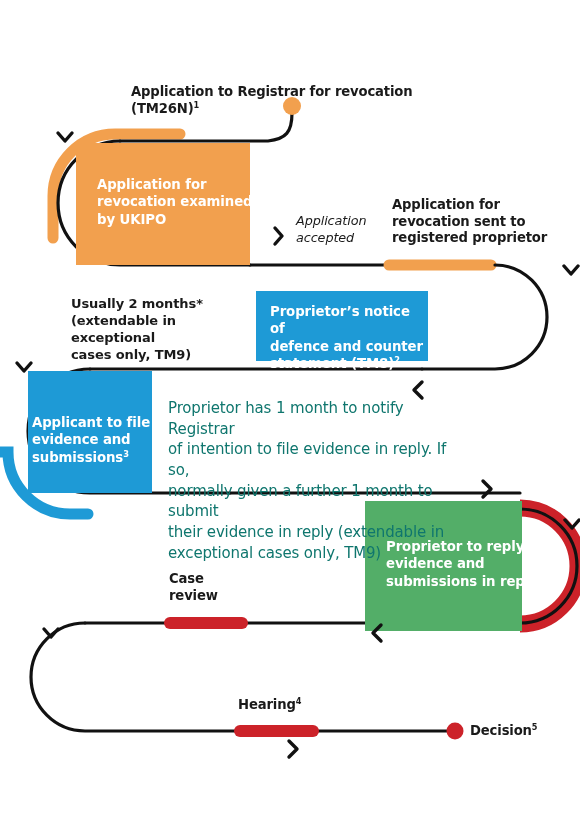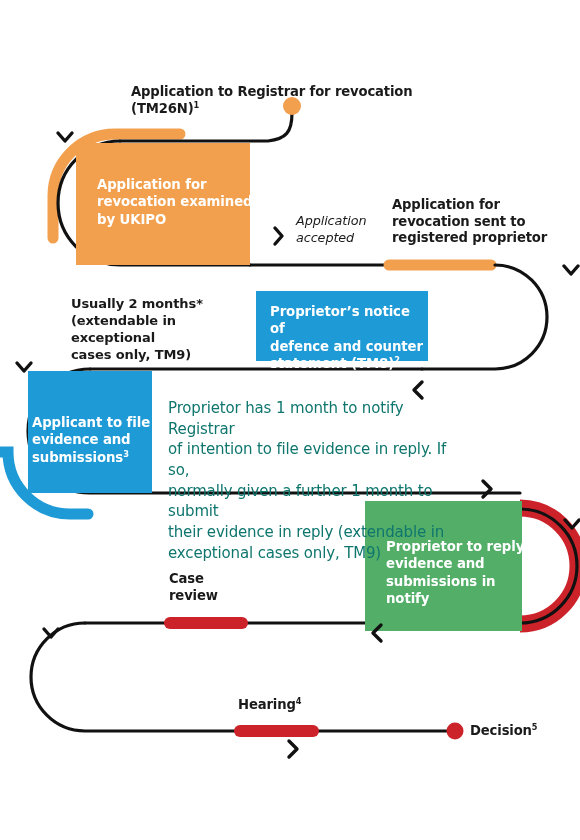--- a/index.html
+++ b/index.html
@@ -136,21 +136,21 @@
     <div>Proprietor has 1 month to notify Registrar</div>
     <div>of intention to file evidence in reply. If so,</div>
     <div>normally given a further 1 month to submit</div>
     <div>their evidence in reply (extendable in</div>
     <div>exceptional cases only, TM9)</div>
   </div>
 
   <div class="txt boxlabel" style="left:386px;top:538px;width:152px;">
     <div>Proprietor to reply</div>
     <div>evidence and</div>
-    <div>submissions in notify</div>
+    <div>submissions in reply</div>
   </div>
 
   <div class="txt hdr" style="left:169px;top:571px;width:110px;">
     <div>Case</div>
     <div>review</div>
   </div>
 
   <div class="txt hdr" style="left:238px;top:697px;width:110px;">
     <span>Hearing</span><sup>4</sup>
   </div>

